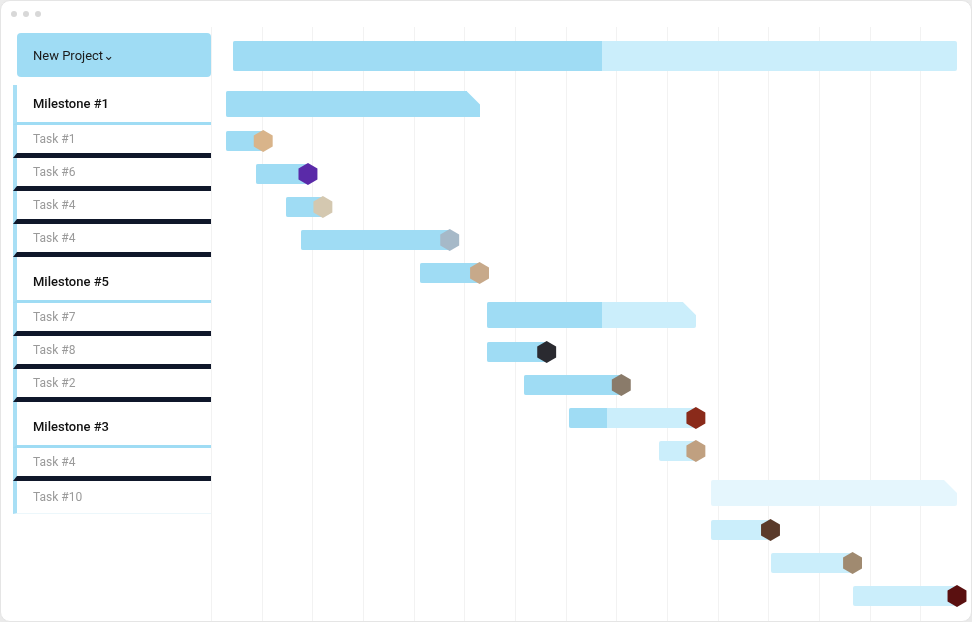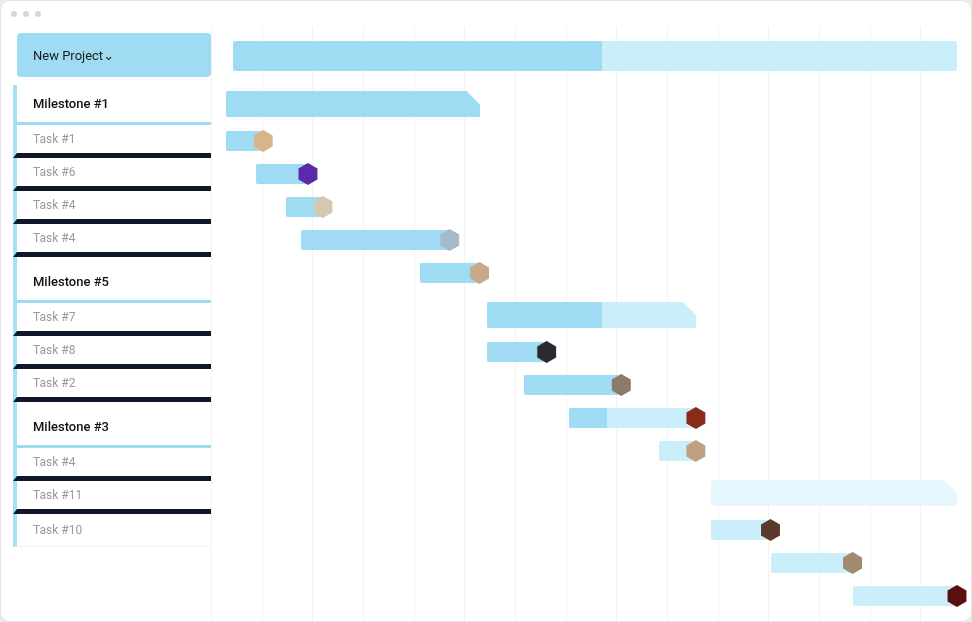--- a/index.html
+++ b/index.html
@@ -178,21 +178,20 @@
           <div class="side-row task">Task #4</div>
           <div class="side-row task">Task #4</div>
           <div class="milestone-gap"></div>
           <div class="side-row milestone">Milestone #5</div>
           <div class="side-row task">Task #7</div>
           <div class="side-row task">Task #8</div>
           <div class="side-row task">Task #2</div>
           <div class="milestone-gap"></div>
           <div class="side-row milestone">Milestone #3</div>
           <div class="side-row task">Task #4</div>
-          <div class="side-row task">Task #11</div>
           <div class="side-row task">Task #10</div>
         </div>
     </div>
 
     <div class="chart">
       <div class="grid" id="grid">
           <div class="gcol"></div>
           <div class="gcol"></div>
           <div class="gcol"></div>
           <div class="gcol"></div>

